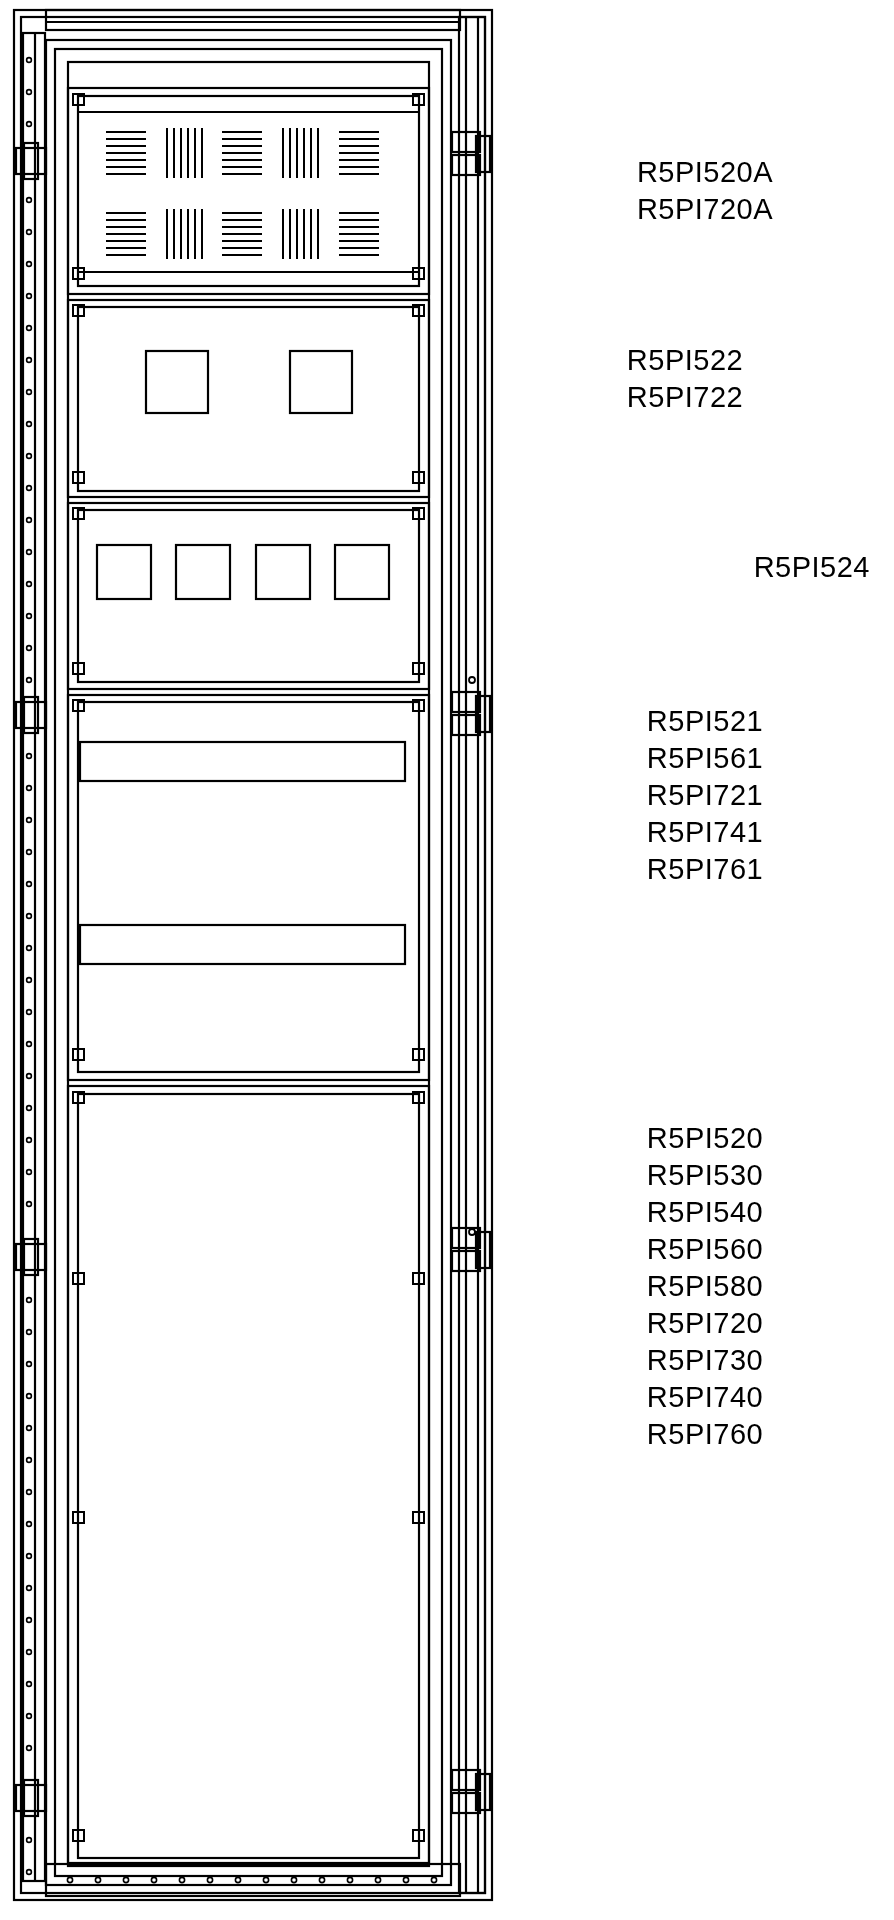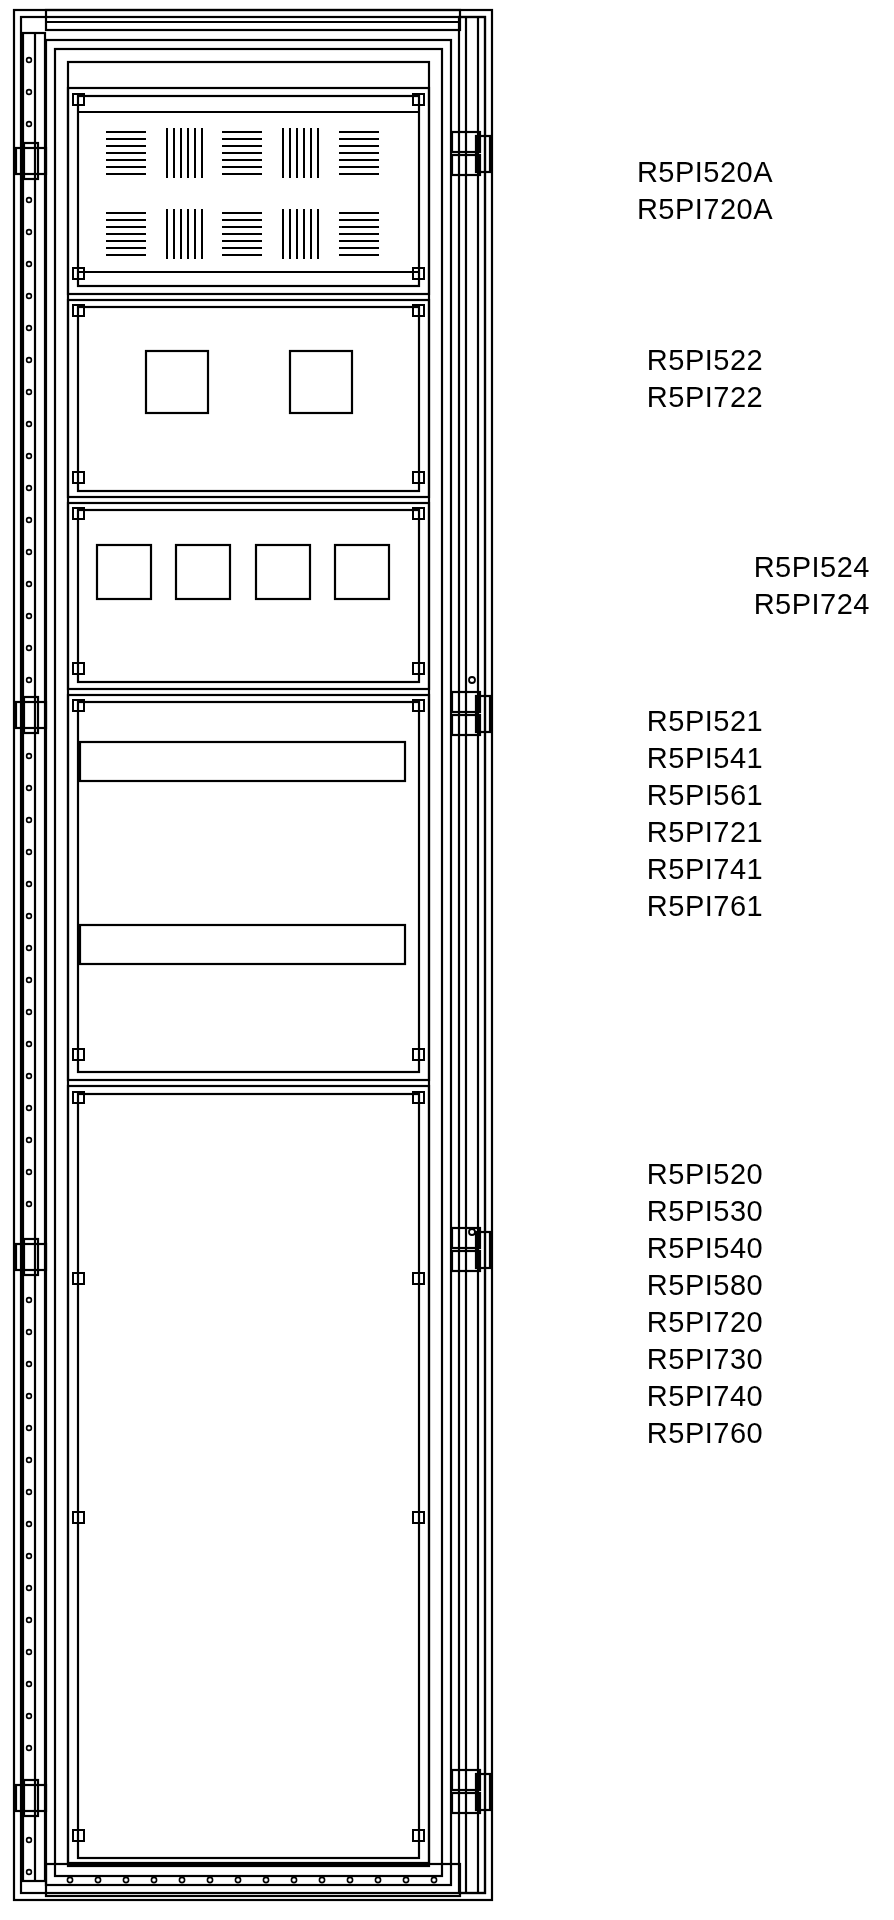--- a/index.html
+++ b/index.html
@@ -343,43 +343,42 @@
     </g>
   </svg>
 
   <div class="labels-layer">
 
     <div class="label-group" style="left: 540px; top: 154px; width: 330px;">
       <span class="label-line">R5PI520A</span>
       <span class="label-line">R5PI720A</span>
     </div>
 
-    <div class="label-group" style="left: 540px; top: 342px; width: 330px;">
+    <div class="label-group" style="left: 520px; top: 342px; width: 330px;">
       <span class="label-line">R5PI522</span>
       <span class="label-line">R5PI722</span>
     </div>
 
     <div class="label-group" style="left: 540px; top: 549px; width: 330px; text-align: right;">
       <span class="label-line">R5PI524</span>
-      <span class="label-line">R5PI724</span>
     </div>
 
     <div class="label-group" style="left: 540px; top: 703px; width: 330px; text-align: center;">
       <span class="label-line">R5PI521</span>
-      <span class="label-line">R5PI541</span>
       <span class="label-line">R5PI561</span>
       <span class="label-line">R5PI721</span>
       <span class="label-line">R5PI741</span>
       <span class="label-line">R5PI761</span>
     </div>
 
-    <div class="label-group" style="left: 540px; top: 1156px; width: 330px;">
+    <div class="label-group" style="left: 540px; top: 1120px; width: 330px;">
       <span class="label-line">R5PI520</span>
       <span class="label-line">R5PI530</span>
       <span class="label-line">R5PI540</span>
+      <span class="label-line">R5PI560</span>
       <span class="label-line">R5PI580</span>
       <span class="label-line">R5PI720</span>
       <span class="label-line">R5PI730</span>
       <span class="label-line">R5PI740</span>
       <span class="label-line">R5PI760</span>
     </div>
 
   </div>
 
 </div>

